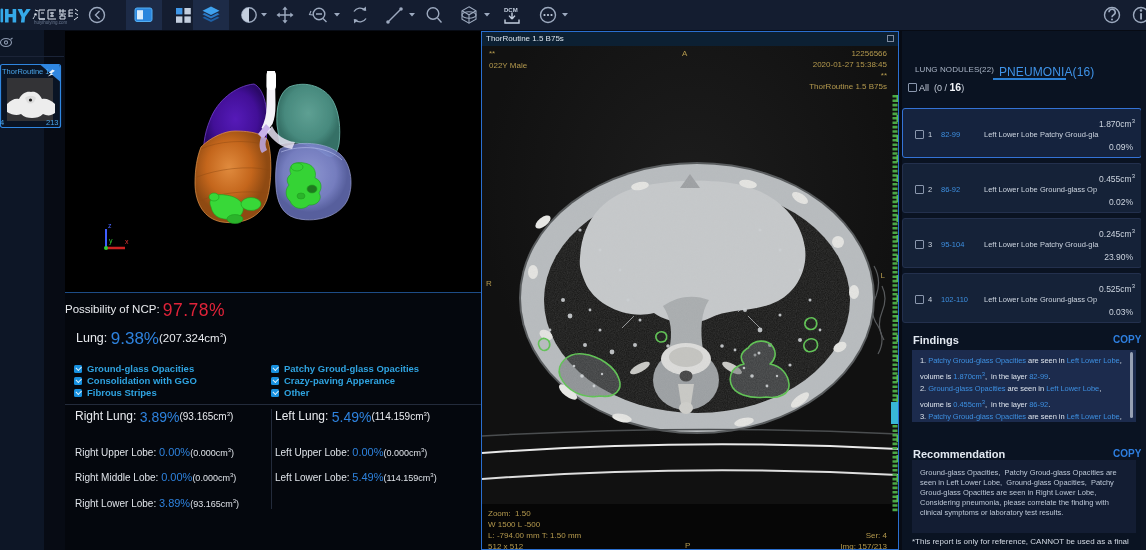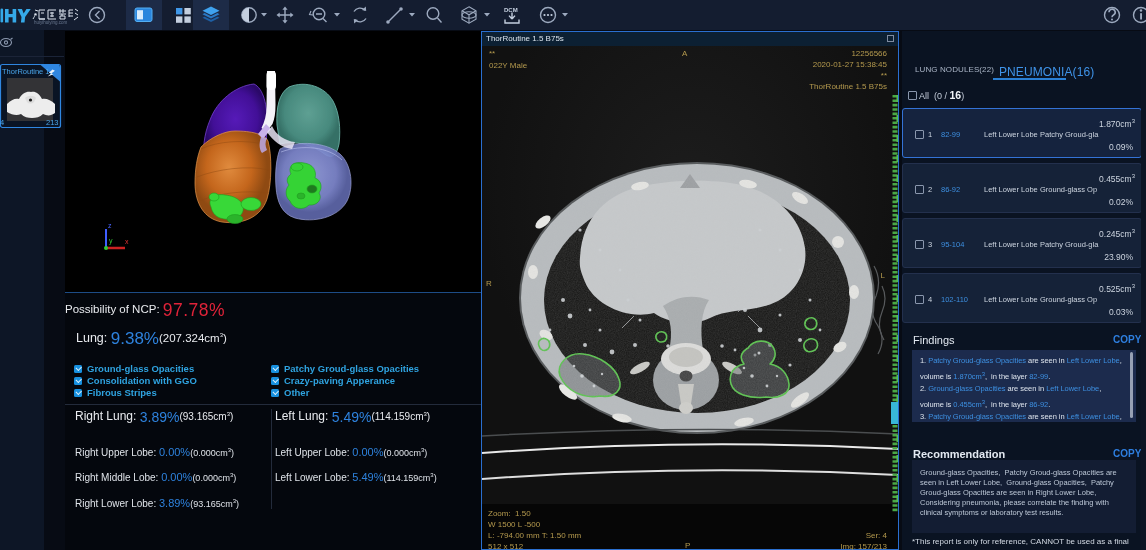--- a/index.html
+++ b/index.html
@@ -371,21 +371,21 @@
 <div class="ov" style="left:4px;top:246px">R</div>
 <div class="ov" style="right:13px;top:238px">L</div>
 <div class="ov" style="left:6px;top:476px">Zoom: &nbsp;1.50<br>W 1500 L -500<br>L: -794.00 mm T: 1.50 mm<br>512 x 512</div>
 <div class="ov" style="left:203px;top:508px">P</div>
 <div class="ov" style="right:11px;top:498px;text-align:right">Ser: 4<br>Img: 157/213</div>
 </div>
 <div id="right">
   <div class="abs" style="left:13px;top:34px;font-size:8px;font-weight:normal;color:#aab5c6;letter-spacing:0.1px">LUNG NODULES(22)</div>
   <div class="abs" style="left:97px;top:34px;font-size:12px;font-weight:normal;color:#3f93e8;letter-spacing:0.1px">PNEUMONIA(16)</div>
   <div class="abs" style="left:91px;top:47px;width:73px;height:2px;background:#2a7fd4"></div>
-  <div class="abs" style="left:6px;top:58px;font-size:9px;color:#c3cbd8"><span class="cbx"></span> All&nbsp; (0 / <span style="font-size:10.5px;font-weight:bold;color:#f2f5f9">16</span>)</div>
+  <div class="abs" style="left:6px;top:50px;font-size:9px;color:#c3cbd8"><span class="cbx"></span> All&nbsp; (0 / <span style="font-size:10.5px;font-weight:bold;color:#f2f5f9">16</span>)</div>
 
   <div class="item" style="top:77px;border-color:#3473d6;background:#15233e">
     <div class="ivol">1.870cm<sup>3</sup></div>
     <div class="itxt">
         <span class="cbx" style="position:absolute;left:6px"></span>
         <span style="position:absolute;left:19px">1</span>
         <span class="blue" style="position:absolute;left:32px">82-99</span>
         <span style="position:absolute;left:75px">Left Lower Lobe</span>
         <span style="position:absolute;left:131px">Patchy Groud-gla</span>
       </div>
@@ -418,21 +418,21 @@
     <div class="itxt">
         <span class="cbx" style="position:absolute;left:6px"></span>
         <span style="position:absolute;left:19px">4</span>
         <span class="blue" style="position:absolute;left:32px">102-110</span>
         <span style="position:absolute;left:75px">Left Lower Lobe</span>
         <span style="position:absolute;left:131px">Ground-glass Op</span>
       </div>
     <div class="ipct">0.03%</div>
   </div>
 
-  <div class="abs" style="left:11px;top:303px;font-size:11px;font-weight:normal;color:#e3e9f1">Findings</div>
+  <div class="abs" style="left:11px;top:303px;font-size:11px;font-weight:bold;color:#e3e9f1">Findings</div>
   <div class="abs" style="left:211px;top:303px;font-size:10px;font-weight:bold;color:#2e7fe0">COPY</div>
   <div class="abs" style="left:10px;top:319px;width:224px;height:72px;background:#1c2b4d;overflow:hidden;padding:5px 10px 0 8px;font-size:7.5px;line-height:12.3px;color:#dce3ec;letter-spacing:-0.05px">
     1. <span class="blue">Patchy Groud-glass Opacities</span> are seen in <span class="blue">Left Lower Lobe</span>, volume is <span class="blue">1.870cm<sup>3</sup></span>,&nbsp; in the layer <span class="blue">82-99</span>.<br>
     2. <span class="blue">Ground-glass Opacities</span> are seen in <span class="blue">Left Lower Lobe</span>, volume is <span class="blue">0.455cm<sup>3</sup></span>,&nbsp; in the layer <span class="blue">86-92</span>.<br>
     3. <span class="blue">Patchy Groud-glass Opacities</span> are seen in <span class="blue">Left Lower Lobe</span>, volume is ,&nbsp; in the layer .
   </div>
   <div class="abs" style="left:228px;top:321px;width:3px;height:66px;background:#97a1b4;border-radius:2px"></div>
 
   <div class="abs" style="left:11px;top:417px;font-size:11px;font-weight:bold;color:#e3e9f1">Recommendation</div>
   <div class="abs" style="left:211px;top:417px;font-size:10px;font-weight:bold;color:#2e7fe0">COPY</div>

